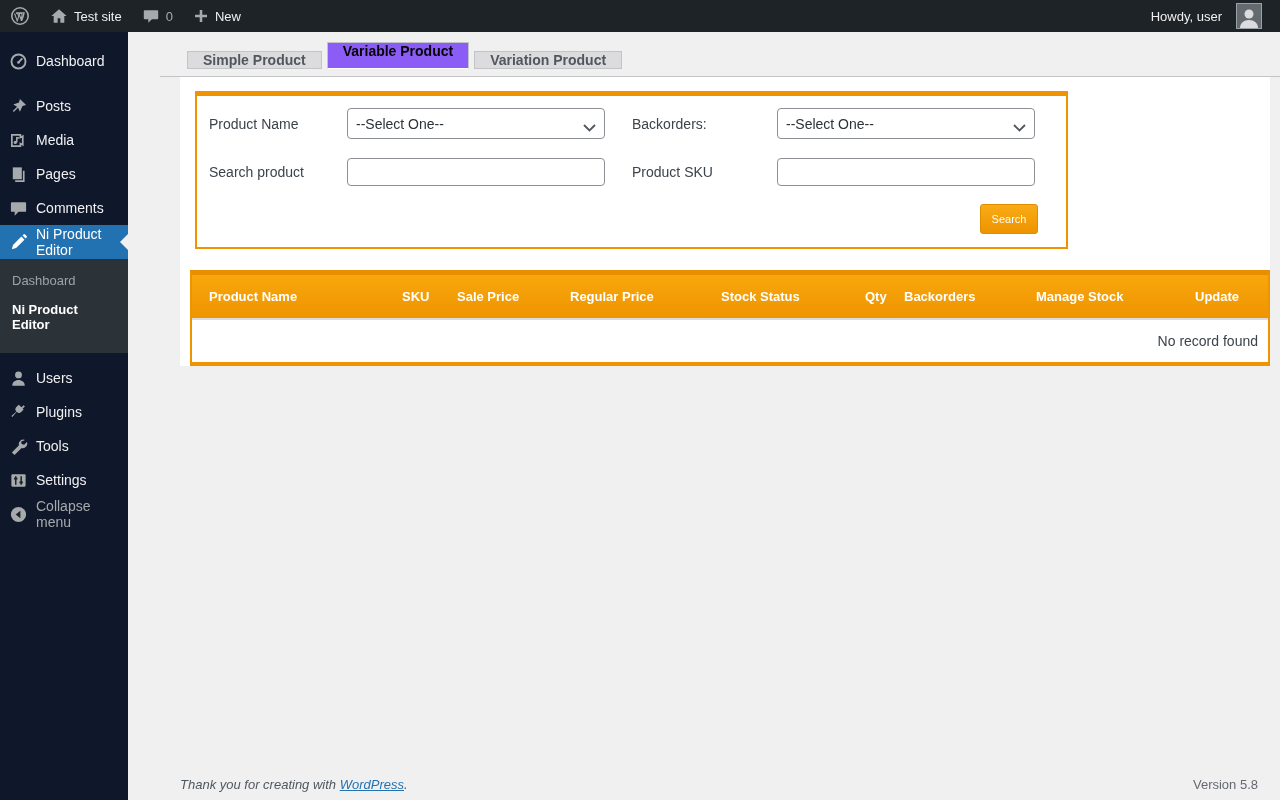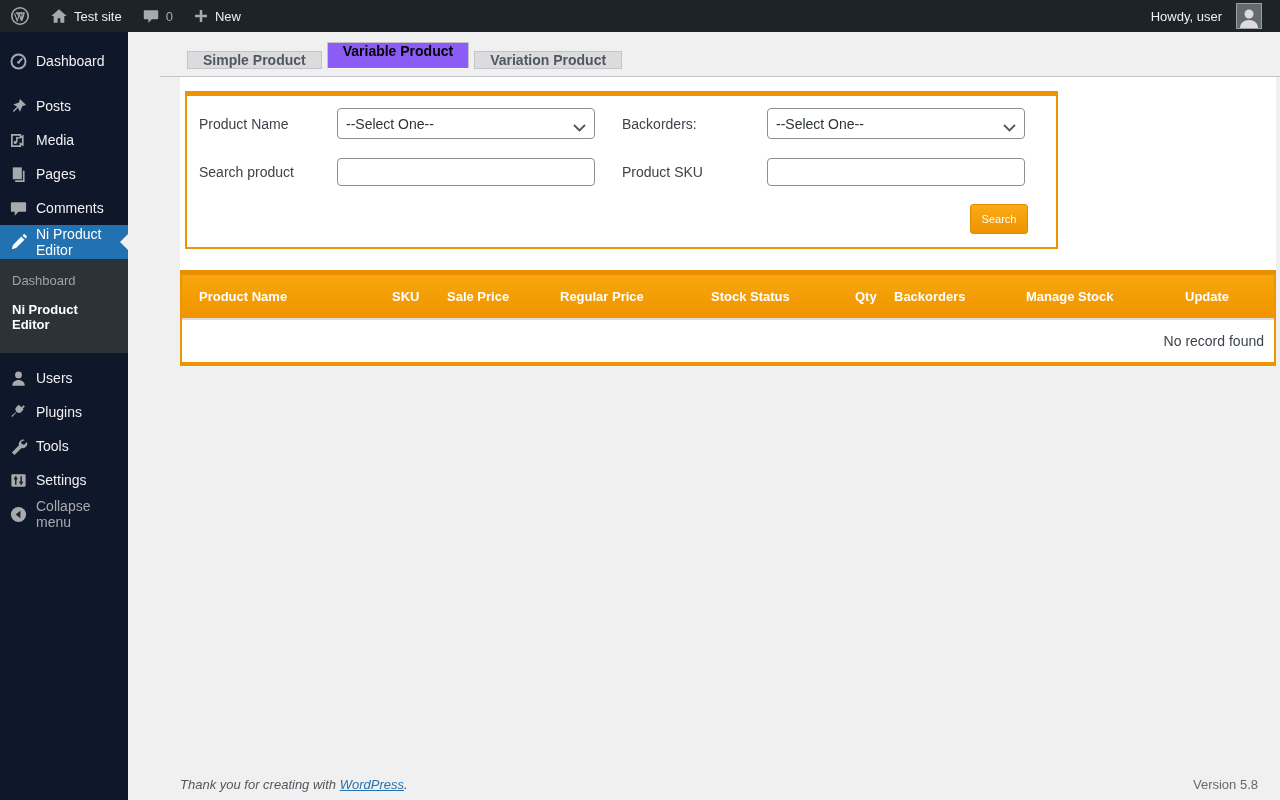--- a/index.html
+++ b/index.html
@@ -34,21 +34,21 @@
   .collapse-item .mi-label { color:#a7aaad; }
 
   
   .content { margin-left:160px; padding-top:32px; height:800px; position:relative; }
   .tabbar { padding:10px 0 0 27px; border-bottom:1px solid #c3c4c7; height:45px; }
   .tab { display:inline-block; padding:0 15px; font-size:14px; font-weight:bold; color:#50575e;
          background:#dcdcde; border:1px solid #c3c4c7; margin-right:5px; margin-bottom:-1px;
          position:relative; cursor:pointer; vertical-align:bottom; }
   .tab.active { background:#8b5cf6; color:#050505; border-bottom-color:#ffffff; padding-bottom:9px; }
 
-  .panel { background:#ffffff; margin-left:20px; margin-right:4px; padding-top:14px; }
+  .panel { background:#ffffff; margin-left:20px; margin-right:10px; padding-top:14px;padding-left:10px; }
 
   
   .filter-box { margin-left:5px; width:873px; border:2px solid #ef9400; border-top-width:5px; background:#fff; padding:12px 28px 13px 6px; }
   .fgrid { display:grid; grid-template-columns:144px 285px 145px 1fr; row-gap:0; align-items:center; }
   .frow-gap1 { height:19px; grid-column:1 / 5; }
   .frow-gap2 { height:18px; grid-column:1 / 5; }
   .flabel { font-size:14px; color:#3c434a; }
   .select-wrap { position:relative; width:258px; }
   select.wpselect { width:258px; height:31px; border:1px solid #8c8f94; border-radius:4px; background:#fff;
          font-family:"Liberation Sans",sans-serif; font-size:14px; color:#2c3338; padding:0 28px 0 8px;

